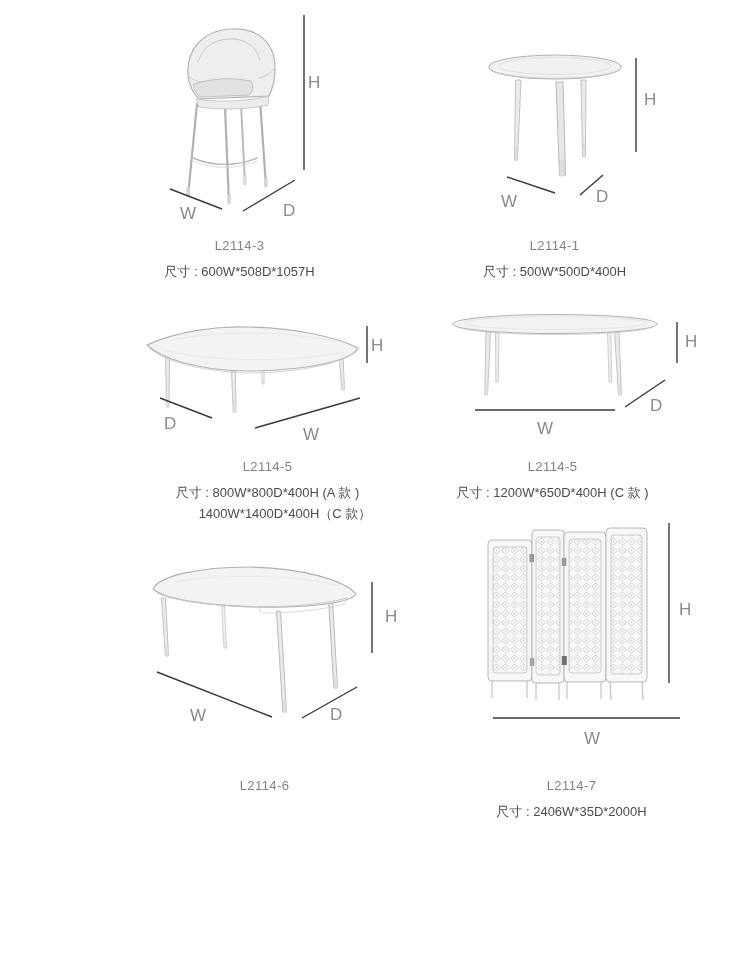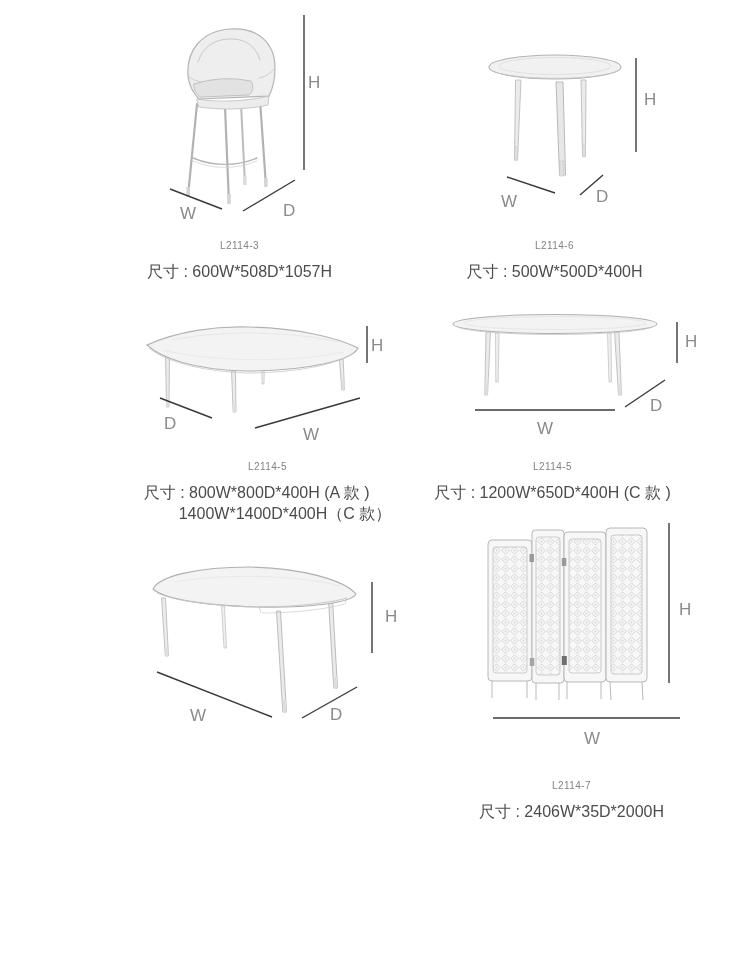--- a/index.html
+++ b/index.html
@@ -3,22 +3,22 @@
 <meta charset="utf-8">
 <style>
   * { margin:0; padding:0; box-sizing:border-box; }
   html,body { background:#ffffff; }
   body { font-family:"Liberation Sans","DejaVu Sans",sans-serif; }
   .sheet { position:relative; width:750px; height:974px; background:#ffffff; overflow:hidden; margin:0 auto; }
   .cell { position:absolute; }
   .cell > svg { position:absolute; left:0; top:0; display:block; }
   .dl { position:absolute; font-size:17px; line-height:18px; color:#8b8b8b; }
   .caption { position:absolute; width:375px; text-align:center; }
-  .code { font-size:10px; line-height:16px; letter-spacing:0.4px; color:#828282; }
-  .dims { margin:8px auto 0; width:fit-content; text-align:left; font-size:16px; line-height:20.8px; color:#4c4c4c; }
+  .code { font-size:13px; line-height:16px; letter-spacing:0.4px; color:#828282; }
+  .dims { margin:8px auto 0; width:fit-content; text-align:center; font-size:13px; line-height:20.8px; color:#4c4c4c; }
   .size-line + .size-line { padding-left:35px; }
 </style>
 </head>
 <body>
 
 <div class="sheet">
 
   <section class="cell" style="left:0;top:0;width:375px;height:300px">
     <svg width="375" height="300" viewBox="0 0 375 300">
       <g stroke-linecap="round">
@@ -79,21 +79,21 @@
       <g stroke="#3a3a3a" stroke-width="1.4">
         <path d="M261,58 L261,152"></path>
         <path d="M132,177 L180,193"></path>
         <path d="M205,195 L228,175"></path>
       </g>
     </svg>
     <span class="dl" style="left:269px;top:91px">H</span>
     <span class="dl" style="left:126px;top:193px">W</span>
     <span class="dl" style="left:221px;top:188px">D</span>
     <div class="caption" style="left:-8px;top:238px">
-      <div class="code">L2114-6</div>
+      <div class="code">L2114-1</div>
       <div class="dims">
         <div class="size-line">尺寸 : 500W*500D*400H</div>
       </div>
     </div>
   </section>
 
   <section class="cell" style="left:0;top:300px;width:375px;height:250px">
     <svg width="375" height="250" viewBox="0 0 375 250">
       <g>
 
@@ -183,20 +183,21 @@
       <g stroke="#3a3a3a" stroke-width="1.4">
         <path d="M372,32 L372,103"></path>
         <path d="M157,122 L272,167"></path>
         <path d="M302,168 L357,137"></path>
       </g>
     </svg>
     <span class="dl" style="left:385px;top:58px">H</span>
     <span class="dl" style="left:190px;top:157px">W</span>
     <span class="dl" style="left:330px;top:156px">D</span>
     <div class="caption" style="left:77px;top:228px">
+      <div class="code">L2114-6</div>
     </div>
   </section>
 
   <section class="cell" style="left:375px;top:510px;width:375px;height:464px">
     <svg width="375" height="464" viewBox="0 0 375 464">
       <defs>
         <pattern id="lat" width="9" height="9" patternUnits="userSpaceOnUse">
           <path d="M4.5,0.8 L8.2,4.5 L4.5,8.2 L0.8,4.5 Z" fill="none" stroke="#c7c7c7" stroke-width="0.7"></path>
           <circle cx="4.5" cy="4.5" r="0.9" fill="#d6d6d6"></circle>
         </pattern>

